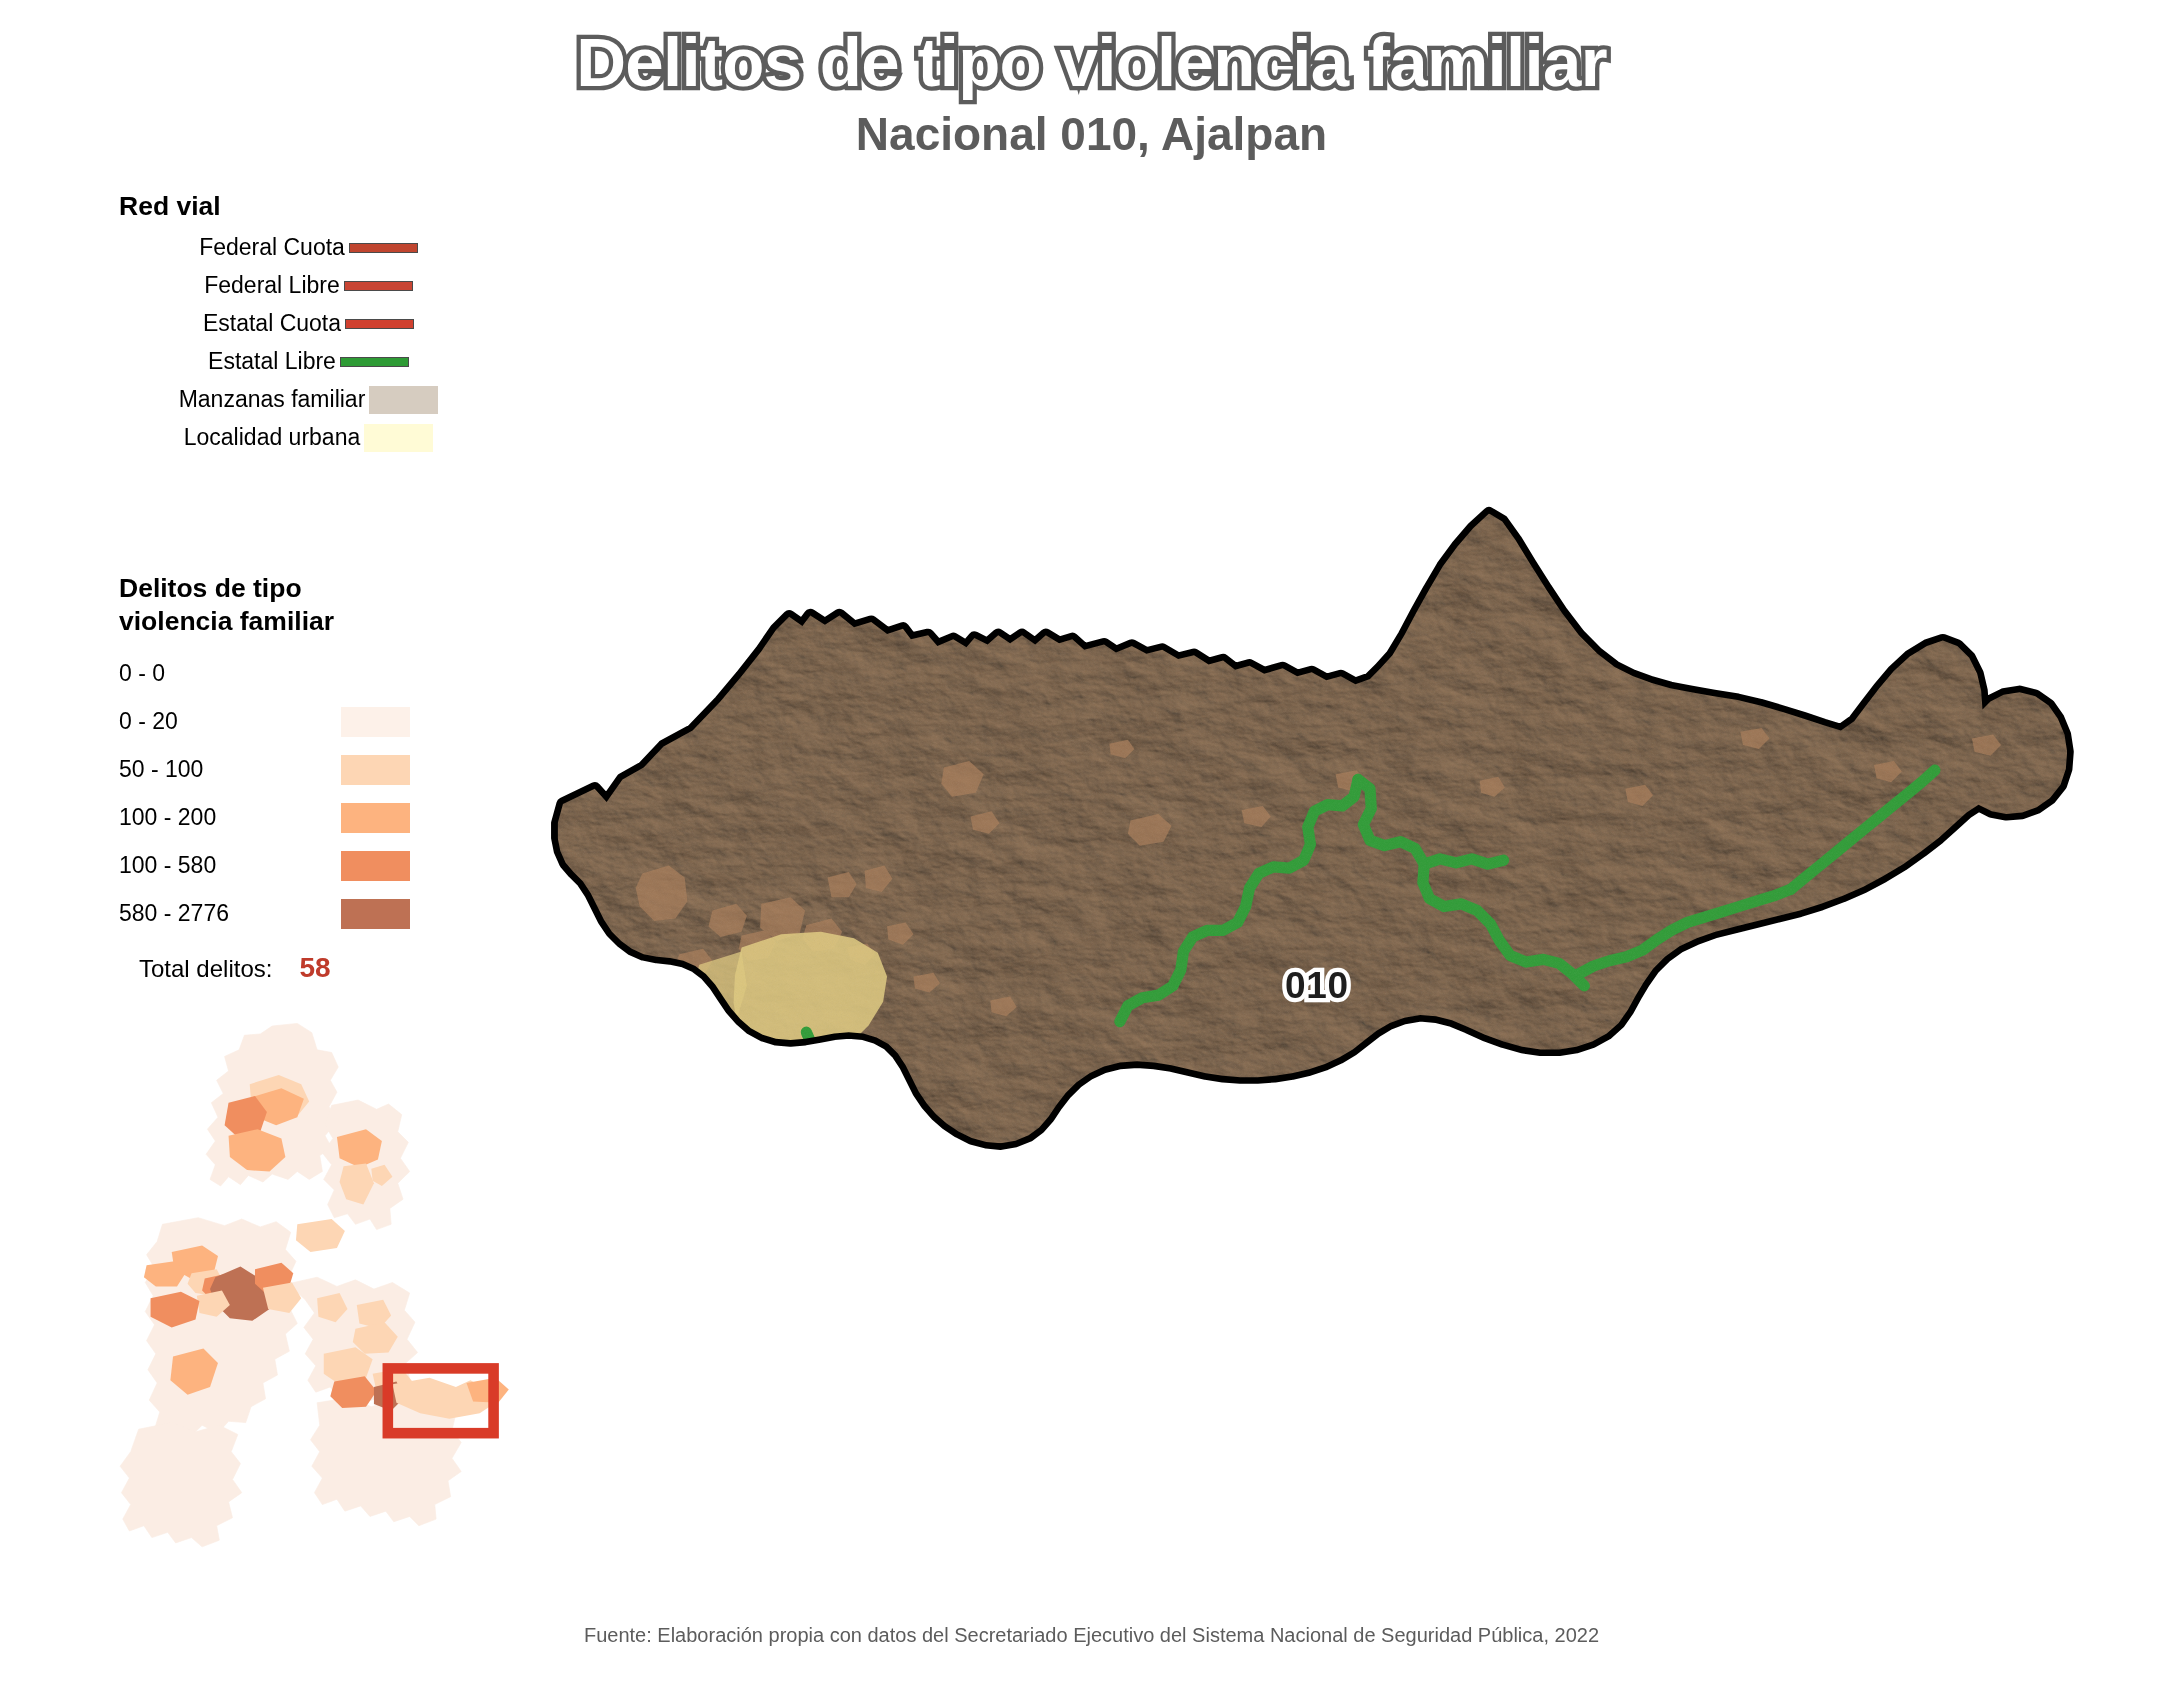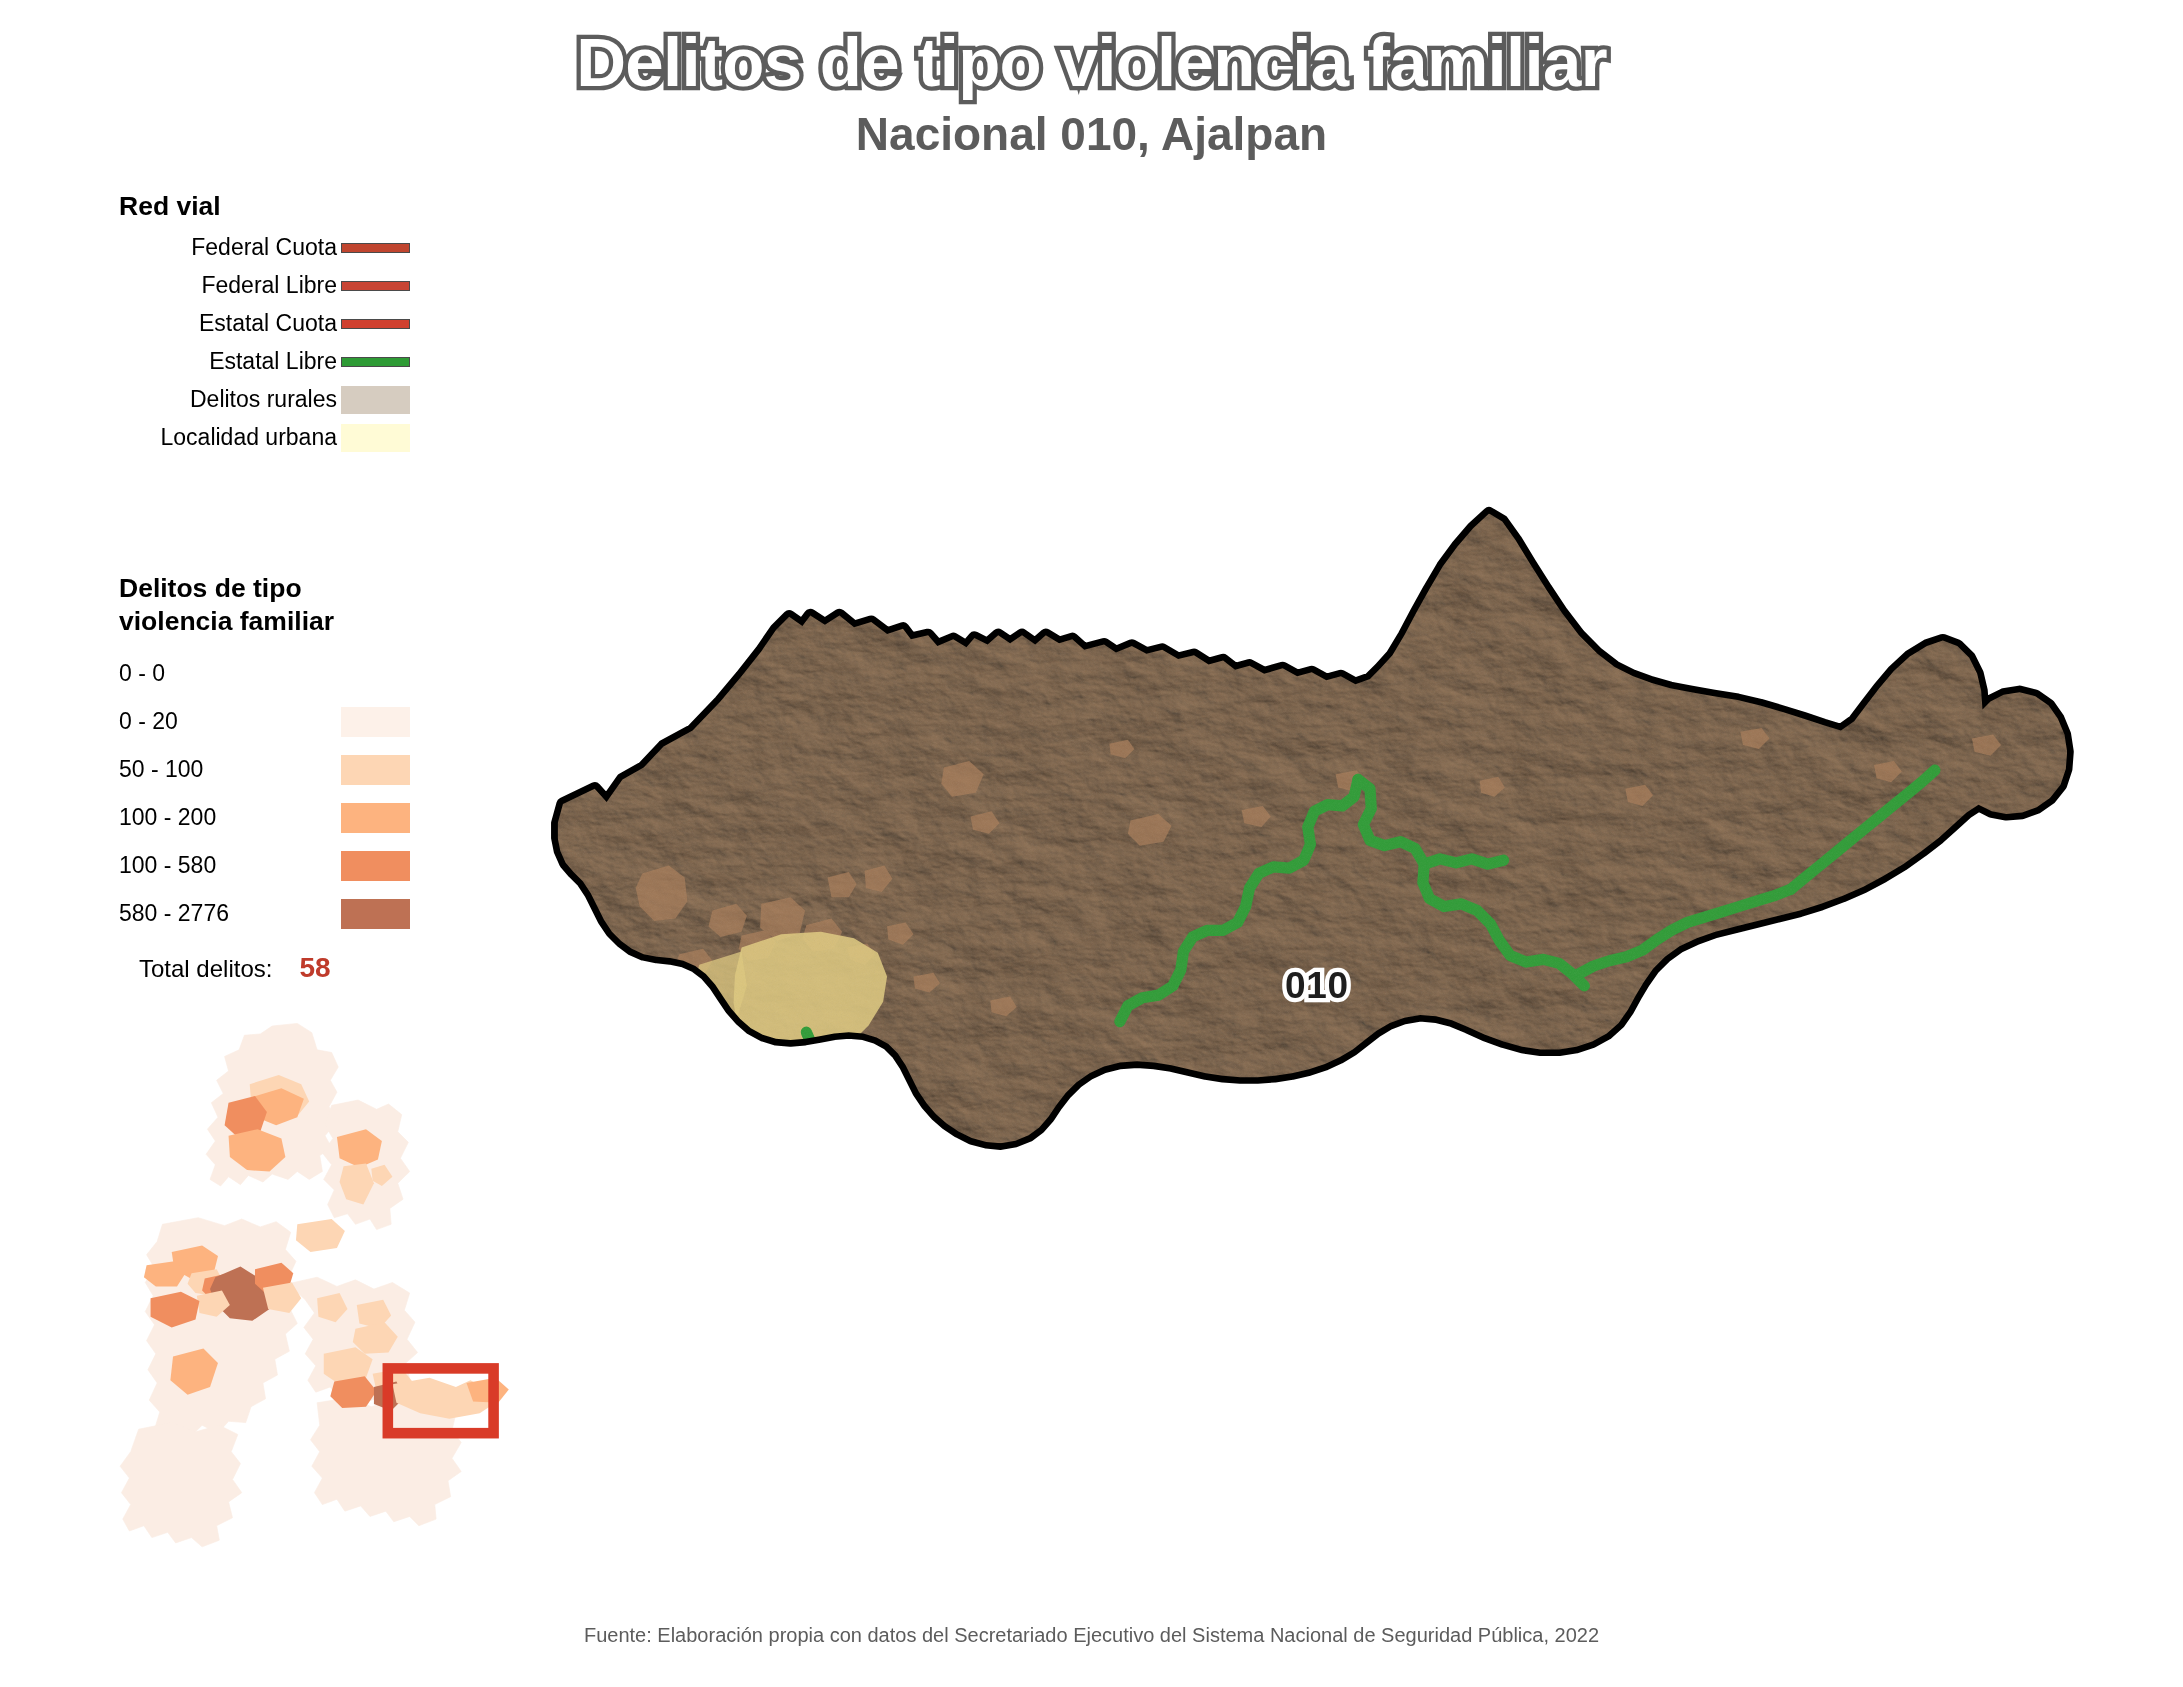--- a/index.html
+++ b/index.html
@@ -53,23 +53,24 @@
   .legend-heading {
     font-size: 26.5px;
     font-weight: bold;
     color: #000;
     margin: 0 0 6.6px 0;
     line-height: 1.22;
   }
   .legend-row {
     display: flex;
     align-items: center;
-    justify-content: flex-end;
+    justify-content: center;
     height: 38px;
     width: 291px;
+    margin-left: 44px;
   }
   .legend-row .lbl {
     font-size: 23px;
     color: #000;
     white-space: nowrap;
   }
   .swatch-wrap {
     width: 73px;
     display: flex;
     justify-content: flex-end;
@@ -210,21 +211,21 @@
   </div>
 
   <div class="legend-row">
     <span class="lbl">Estatal Libre</span>
     <span class="swatch-wrap">
       <span class="line-swatch" style="background:#2E9B35"></span>
     </span>
   </div>
 
   <div class="legend-row">
-    <span class="lbl">Delitos rurales</span>
+    <span class="lbl">Manzanas familiar</span>
     <span class="swatch-wrap">
       <span class="box-swatch" style="background:#D6CCC0"></span>
     </span>
   </div>
 
   <div class="legend-row">
     <span class="lbl">Localidad urbana</span>
     <span class="swatch-wrap">
       <span class="box-swatch" style="background:#FFFBD6"></span>
     </span>

